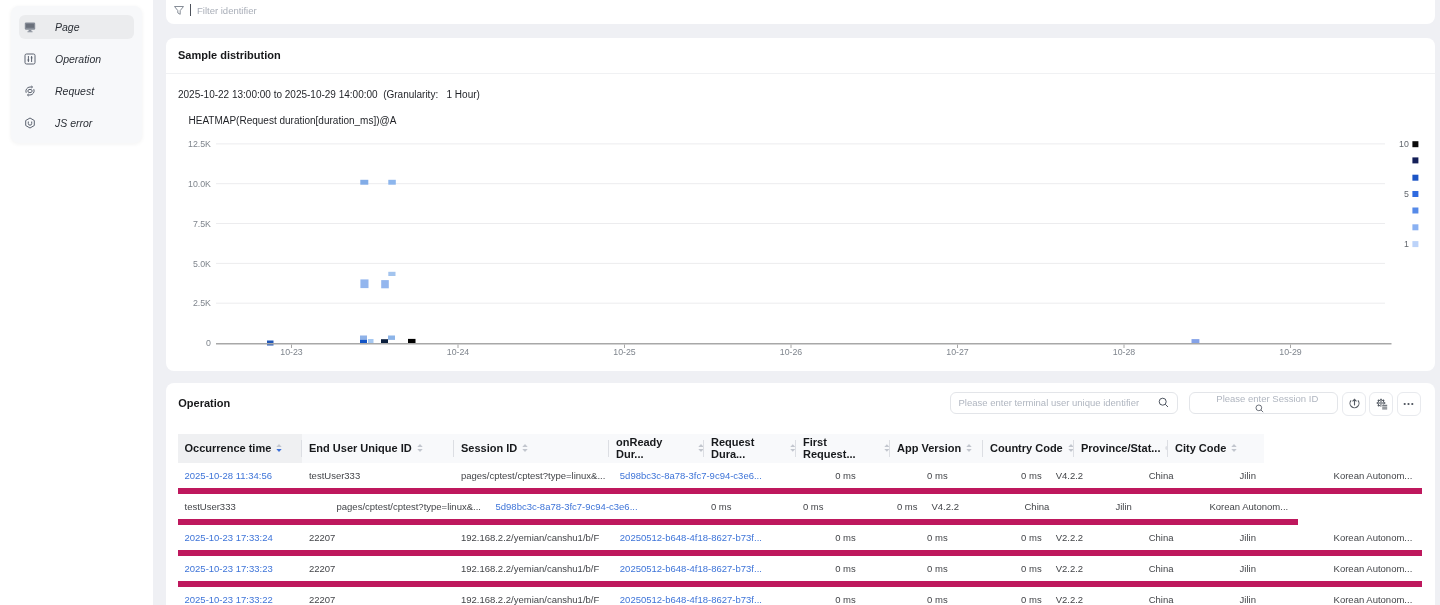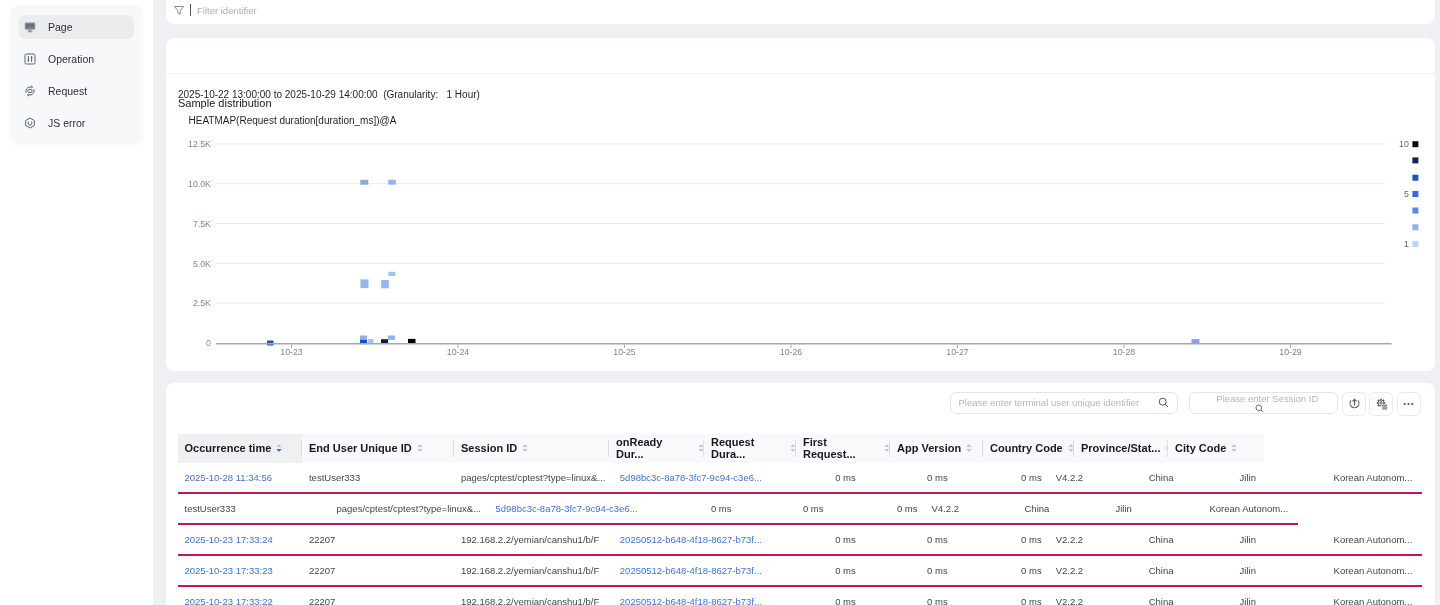--- a/index.html
+++ b/index.html
@@ -6,40 +6,40 @@
 html,body { width:1440px; height:605px; overflow:hidden; }
 body { font-family:"Liberation Sans", sans-serif; }
 #page { position:relative; width:1440px; height:605px; background:#eff0f4; overflow:hidden; }
 .abs { position:absolute; }
 
 #sidebar { left:0; top:0; width:153px; height:605px; background:#fff; }
 #menucard { left:11px; top:6px; width:131px; height:137px; background:#f7f8fa; border-radius:8px; box-shadow:0 1px 4px rgba(31,35,41,0.06); }
 .mitem { position:absolute; left:8px; width:115px; height:24px; border-radius:6px; display:flex; align-items:center; }
 .mitem.sel { background:#ebecee; }
 .mitem svg { margin-left:5px; width:12px; height:12px; }
-.mitem span { margin-left:12px; font-size:10.5px; color:#2b2f36; }
+.mitem span { margin-left:19px; font-size:10.5px; color:#2b2f36;font-style:italic; }
 
 .card { background:#fff; border-radius:8px; }
 #filterbar { left:165.5px; top:0px; width:1269px; height:24px; background:#fff; border-radius:0 0 8px 8px; }
 #samplecard { left:165.5px; top:38px; width:1269px; height:333px; }
 #pagelistcard { left:165.5px; top:383px; width:1269px; height:222px; border-radius:8px 8px 0 0; }
-.cardtitle { font-weight:normal; font-size:11px; color:#17181a;margin-top:48px; }
+.cardtitle { font-weight:bold; font-size:11px; color:#17181a; }
 .smalltxt { font-size:10px; color:#1f2126; }
 
 .sinput { position:absolute; height:22px; border:1px solid #e3e5e9; border-radius:6px; background:#fff; display:flex; align-items:center; }
 .sinput .ph { font-size:9.5px; color:#b0b6c0; margin-left:8px; flex:1; }
 .sinput svg { margin-right:8px; }
 .ibtn { position:absolute; width:24px; height:24px; border:1px solid #e8eaee; border-radius:6px; background:#fff; display:flex; align-items:center; justify-content:center; }
 
 #tbl { left:177.5px; top:433.5px; width:1244.5px; }
 .trow { display:flex; width:1244.5px; }
 .th { height:29px; background:#f8f9fb; font-weight:bold; font-size:11px; color:#17191c; display:flex; align-items:center; position:relative; }
 .th.first { background:#eff0f2; }
 .th .sep { position:absolute; right:0; top:6px; height:17px; width:1px; background:#dcdee3; }
-.td { height:31px; font-size:9.5px; color:#434549; display:flex; align-items:center; border-bottom:2px solid #be185d; background:#fff; }
+.td { height:31px; font-size:9.5px; color:#434549; display:flex; align-items:center; border-bottom:6px solid #be185d; background:#fff; }
 .al { padding-left:7px; }
 .ar { justify-content:flex-end; padding-right:7px; }
 .lnk { color:#3e74d8; }
 .c1{width:124.5px}.c2{width:152px}.c3{width:159px}.c4{width:155px}.c5{width:95px}.c6{width:92px}.c7{width:94px}.c8{width:93px}.c9{width:91px}.c10{width:94px}.c11{width:95.5px}
 .sort { display:inline-block; margin-left:5px; }
 </style>
 </head>
 <body>
 <div id="page">
   <div class="abs" id="sidebar"></div>

